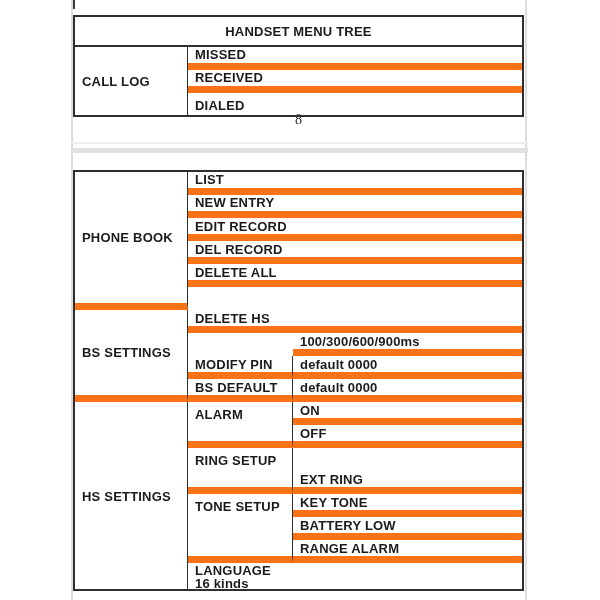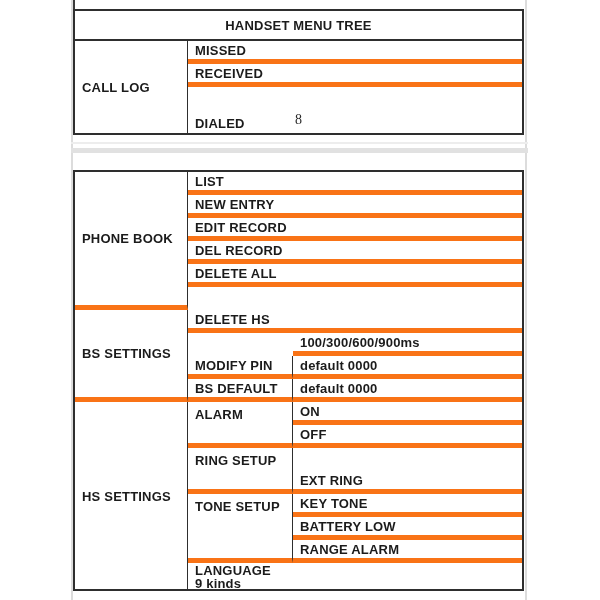--- a/index.html
+++ b/index.html
@@ -16,24 +16,24 @@
 
   
   .top-stub{position:absolute;left:73px;top:0;width:2px;height:9px;background:#3a3a3a;}
 
   
   .tbl{box-sizing:border-box;border:2px solid #2e2e2e;display:grid;background:#fff;
        font-size:13px;font-weight:700;color:#1b1b1b;letter-spacing:.2px;}
   .cell{display:flex;align-items:center;padding-left:7px;box-sizing:border-box;overflow:hidden;}
   .cell.under{align-items:flex-end;padding-bottom:1px;}
   .br{border-right:1px solid #2e2e2e;}
-  .bb{border-bottom:5px solid #f97316;}
+  .bb{border-bottom:7px solid #f97316;}
 
   
-  #table1{left:73px;top:9px;width:451px;height:126px;position:absolute;
+  #table1{left:73px;top:15px;width:451px;height:102px;position:absolute;
           grid-template-columns:113px 1fr;
           grid-template-rows:30px 23px 23px 1fr;}
   #table1 .title-cell{grid-column:1/3;grid-row:1;display:flex;align-items:center;
           justify-content:center;border-bottom:2px solid #2e2e2e;padding:0;}
 
   
   #page-number-strip{left:73px;top:112px;width:451px;position:absolute;text-align:center;
           font-family:"Liberation Serif","DejaVu Serif",serif;
           font-size:14px;font-weight:400;color:#2a2a2a;}
 
@@ -102,17 +102,17 @@
     <div class="cell br bb" style="grid-column:2;grid-row:13/15;align-items:flex-start;padding-top:5px;">RING SETUP</div>
     <div class="cell bb" style="grid-column:3;grid-row:14;">EXT RING</div>
 
     <div class="cell bb" style="grid-column:3;grid-row:15;">KEY TONE</div>
     <div class="cell br bb" style="grid-column:2;grid-row:15/18;align-items:flex-start;padding-top:5px;">TONE SETUP</div>
     <div class="cell bb" style="grid-column:3;grid-row:16;">BATTERY LOW</div>
     <div class="cell bb" style="grid-column:3;grid-row:17;">RANGE ALARM</div>
 
     <div class="span23 lang-cell" style="grid-row:18;">
       <div>LANGUAGE</div>
-      <div>9 kinds</div>
+      <div>16 kinds</div>
     </div>
   </div>
 
 </div>
 
 </body></html>

